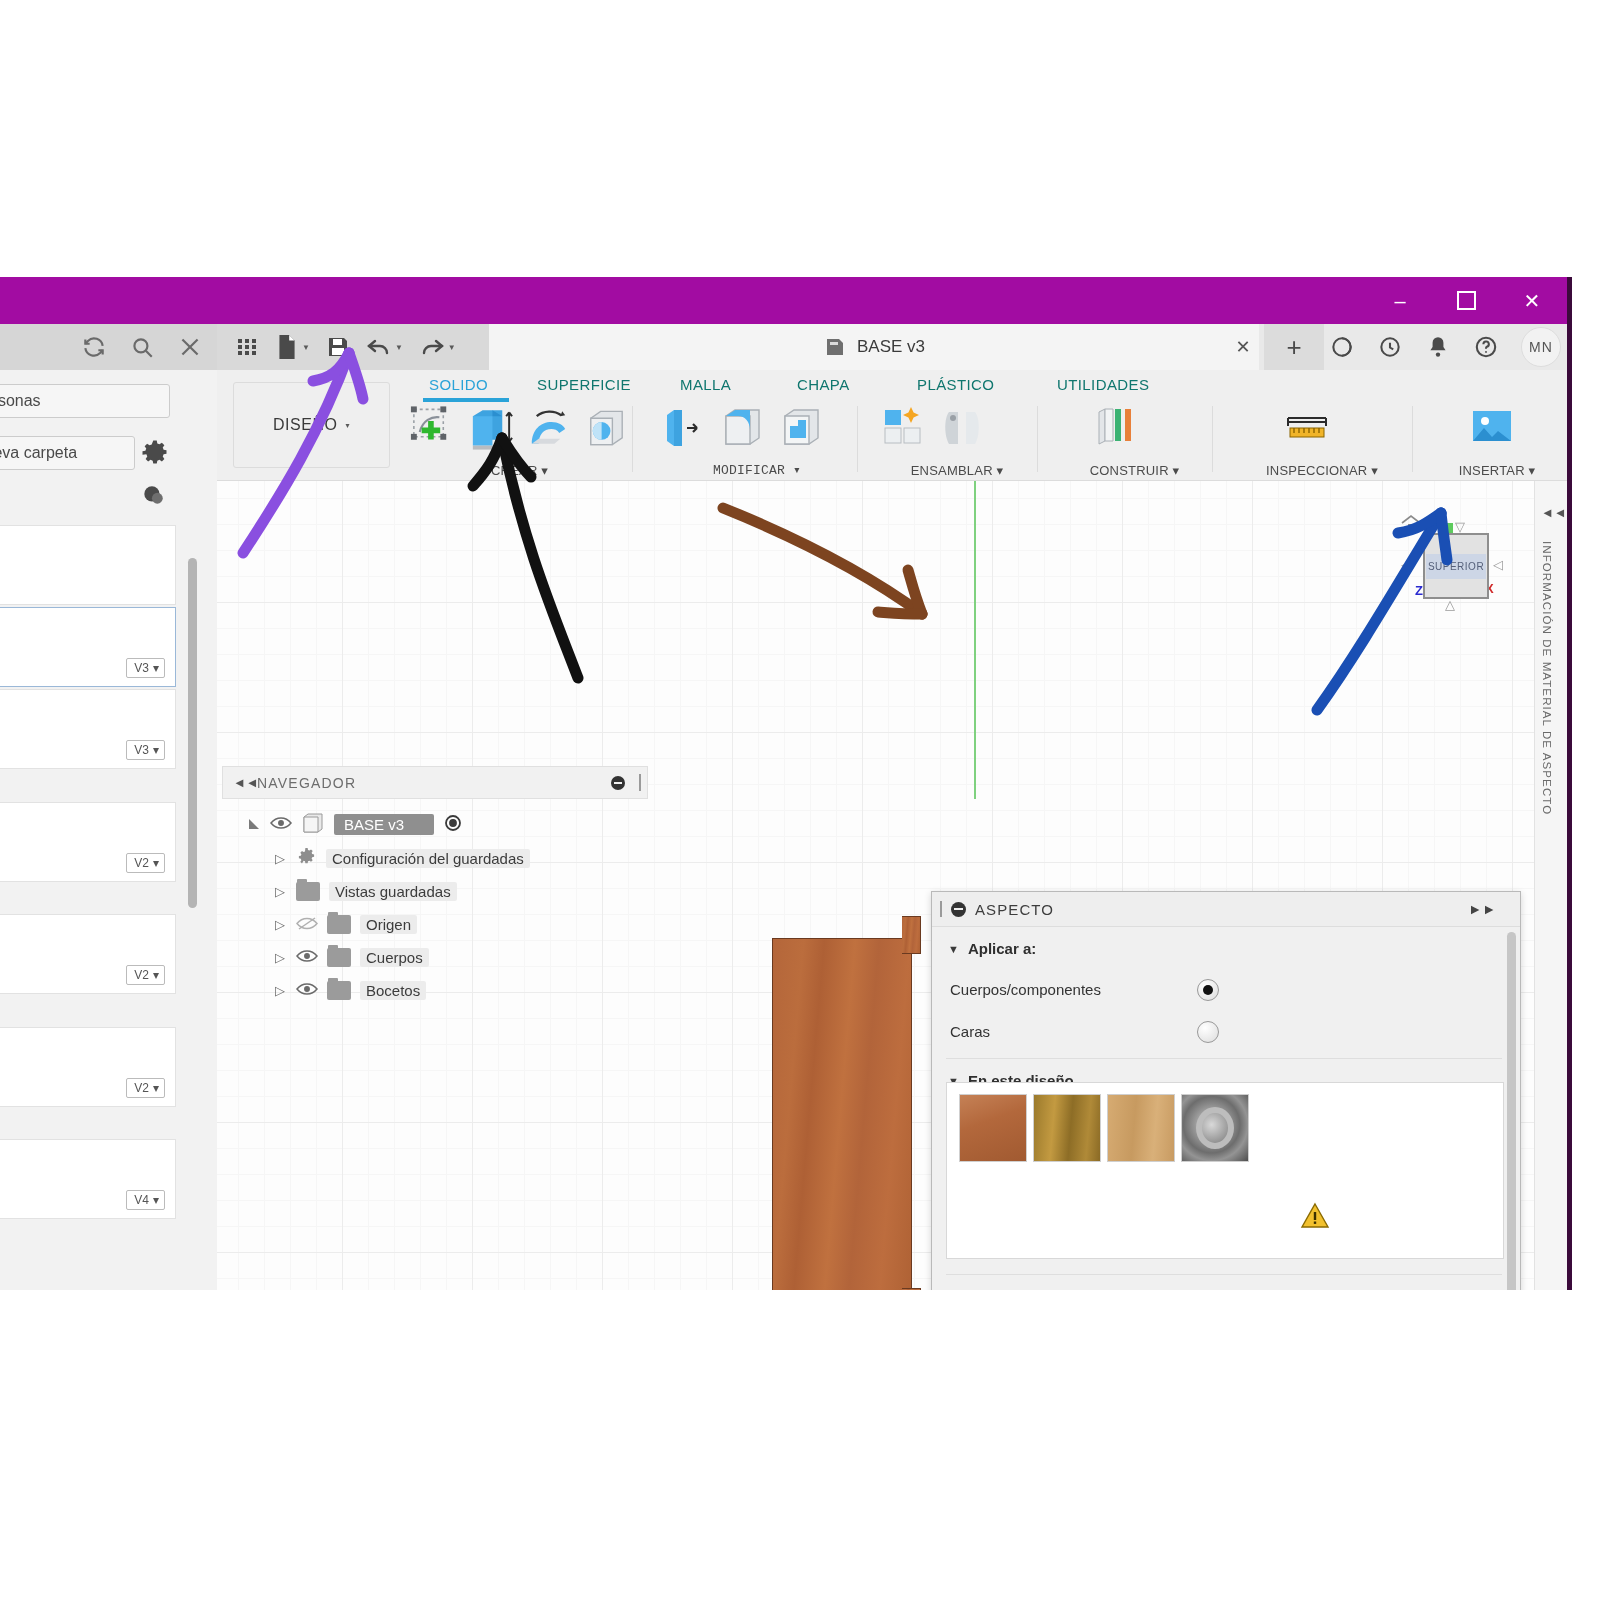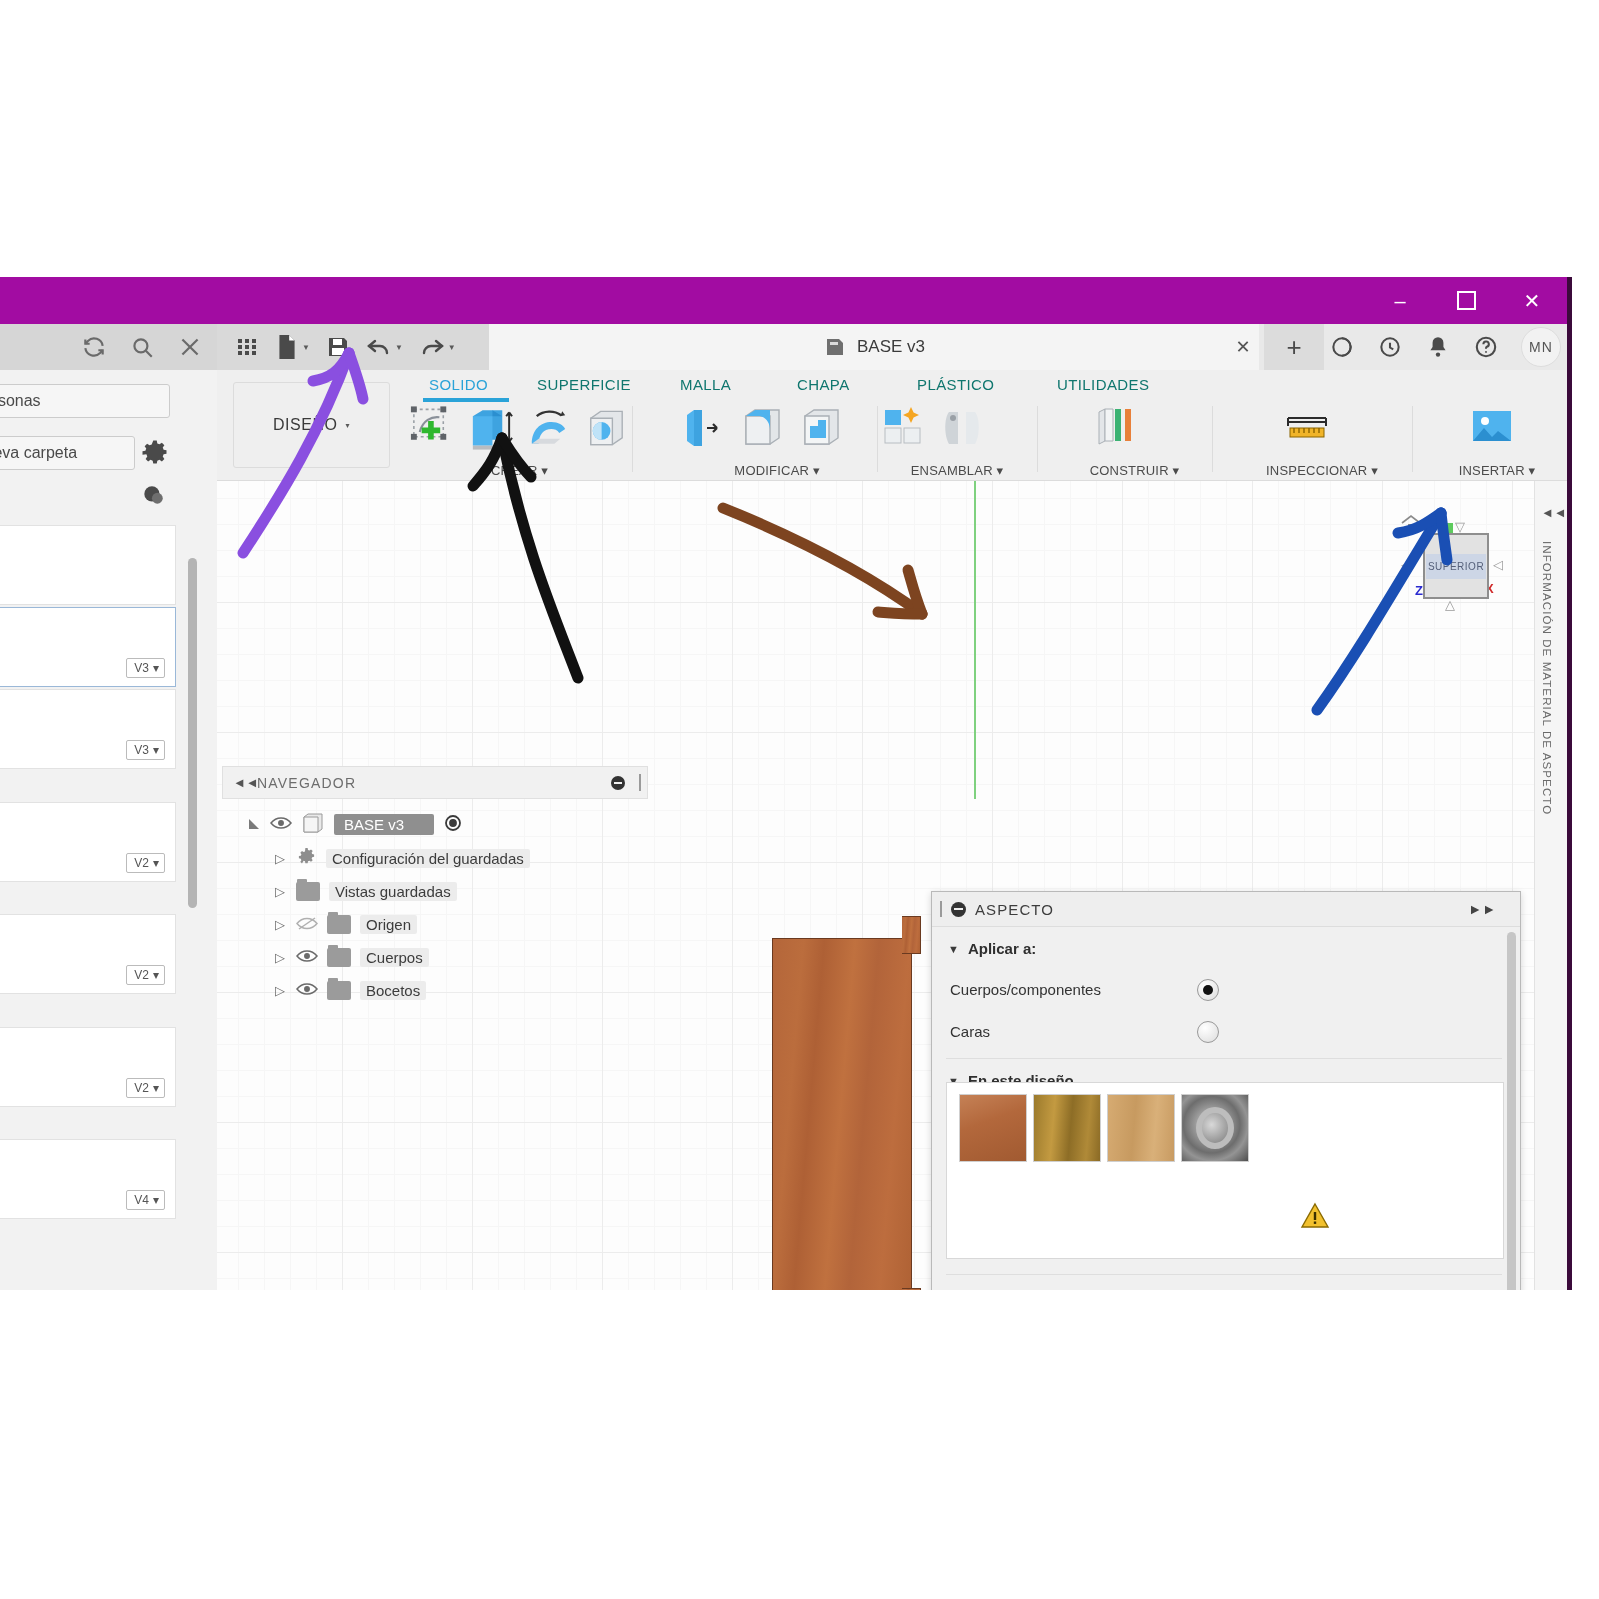--- a/index.html
+++ b/index.html
@@ -325,21 +325,21 @@
             <path d="M10 16l10-7h22v27l-10 7H10z" fill="#e3e6e9" stroke="#aab0b6" stroke-width="1.4"></path>
             <path d="M10 16h22v27H10z" fill="#eef0f2" stroke="#aab0b6" stroke-width="1.4"></path>
             <circle cx="21" cy="29" r="9" fill="#4fb3ee"></circle>
             <path d="M21 20a9 9 0 0 0 0 18z" fill="#bfe3f8"></path>
           </svg>
         </div>
         <div class="glabel">CREAR ▾</div>
         <div class="sep"></div>
       </div>
 
-      <div class="grp" style="left:460px;width:200px;">
+      <div class="grp" style="left:440px;width:200px;font-family:Liberation Mono, monospace;">
         <div class="icons">
           <svg class="ti" viewBox="0 0 52 52">
             <path d="M10 13l7-5h8v36h-8l-7-5z" fill="#4fb3ee"></path>
               <path d="M17 8h8v36h-8z" fill="#3ea3e0"></path>
             <path d="M30 26h10M40 26l-4-4M40 26l-4 4" stroke="#2b2b2b" stroke-width="2.2" fill="none"></path>
           </svg>
           <svg class="ti" viewBox="0 0 52 52">
             <path d="M10 14l9-6h24v28l-9 6H10z" fill="#e3e6e9" stroke="#aab0b6" stroke-width="1.4"></path>
             <path d="M10 14h24v28H10z" fill="#eef0f2" stroke="#aab0b6" stroke-width="1.4"></path>
             <path d="M34 14v-6L19 8 10 14h12c7 0 12 6 12 14z" fill="#4fb3ee"></path>

